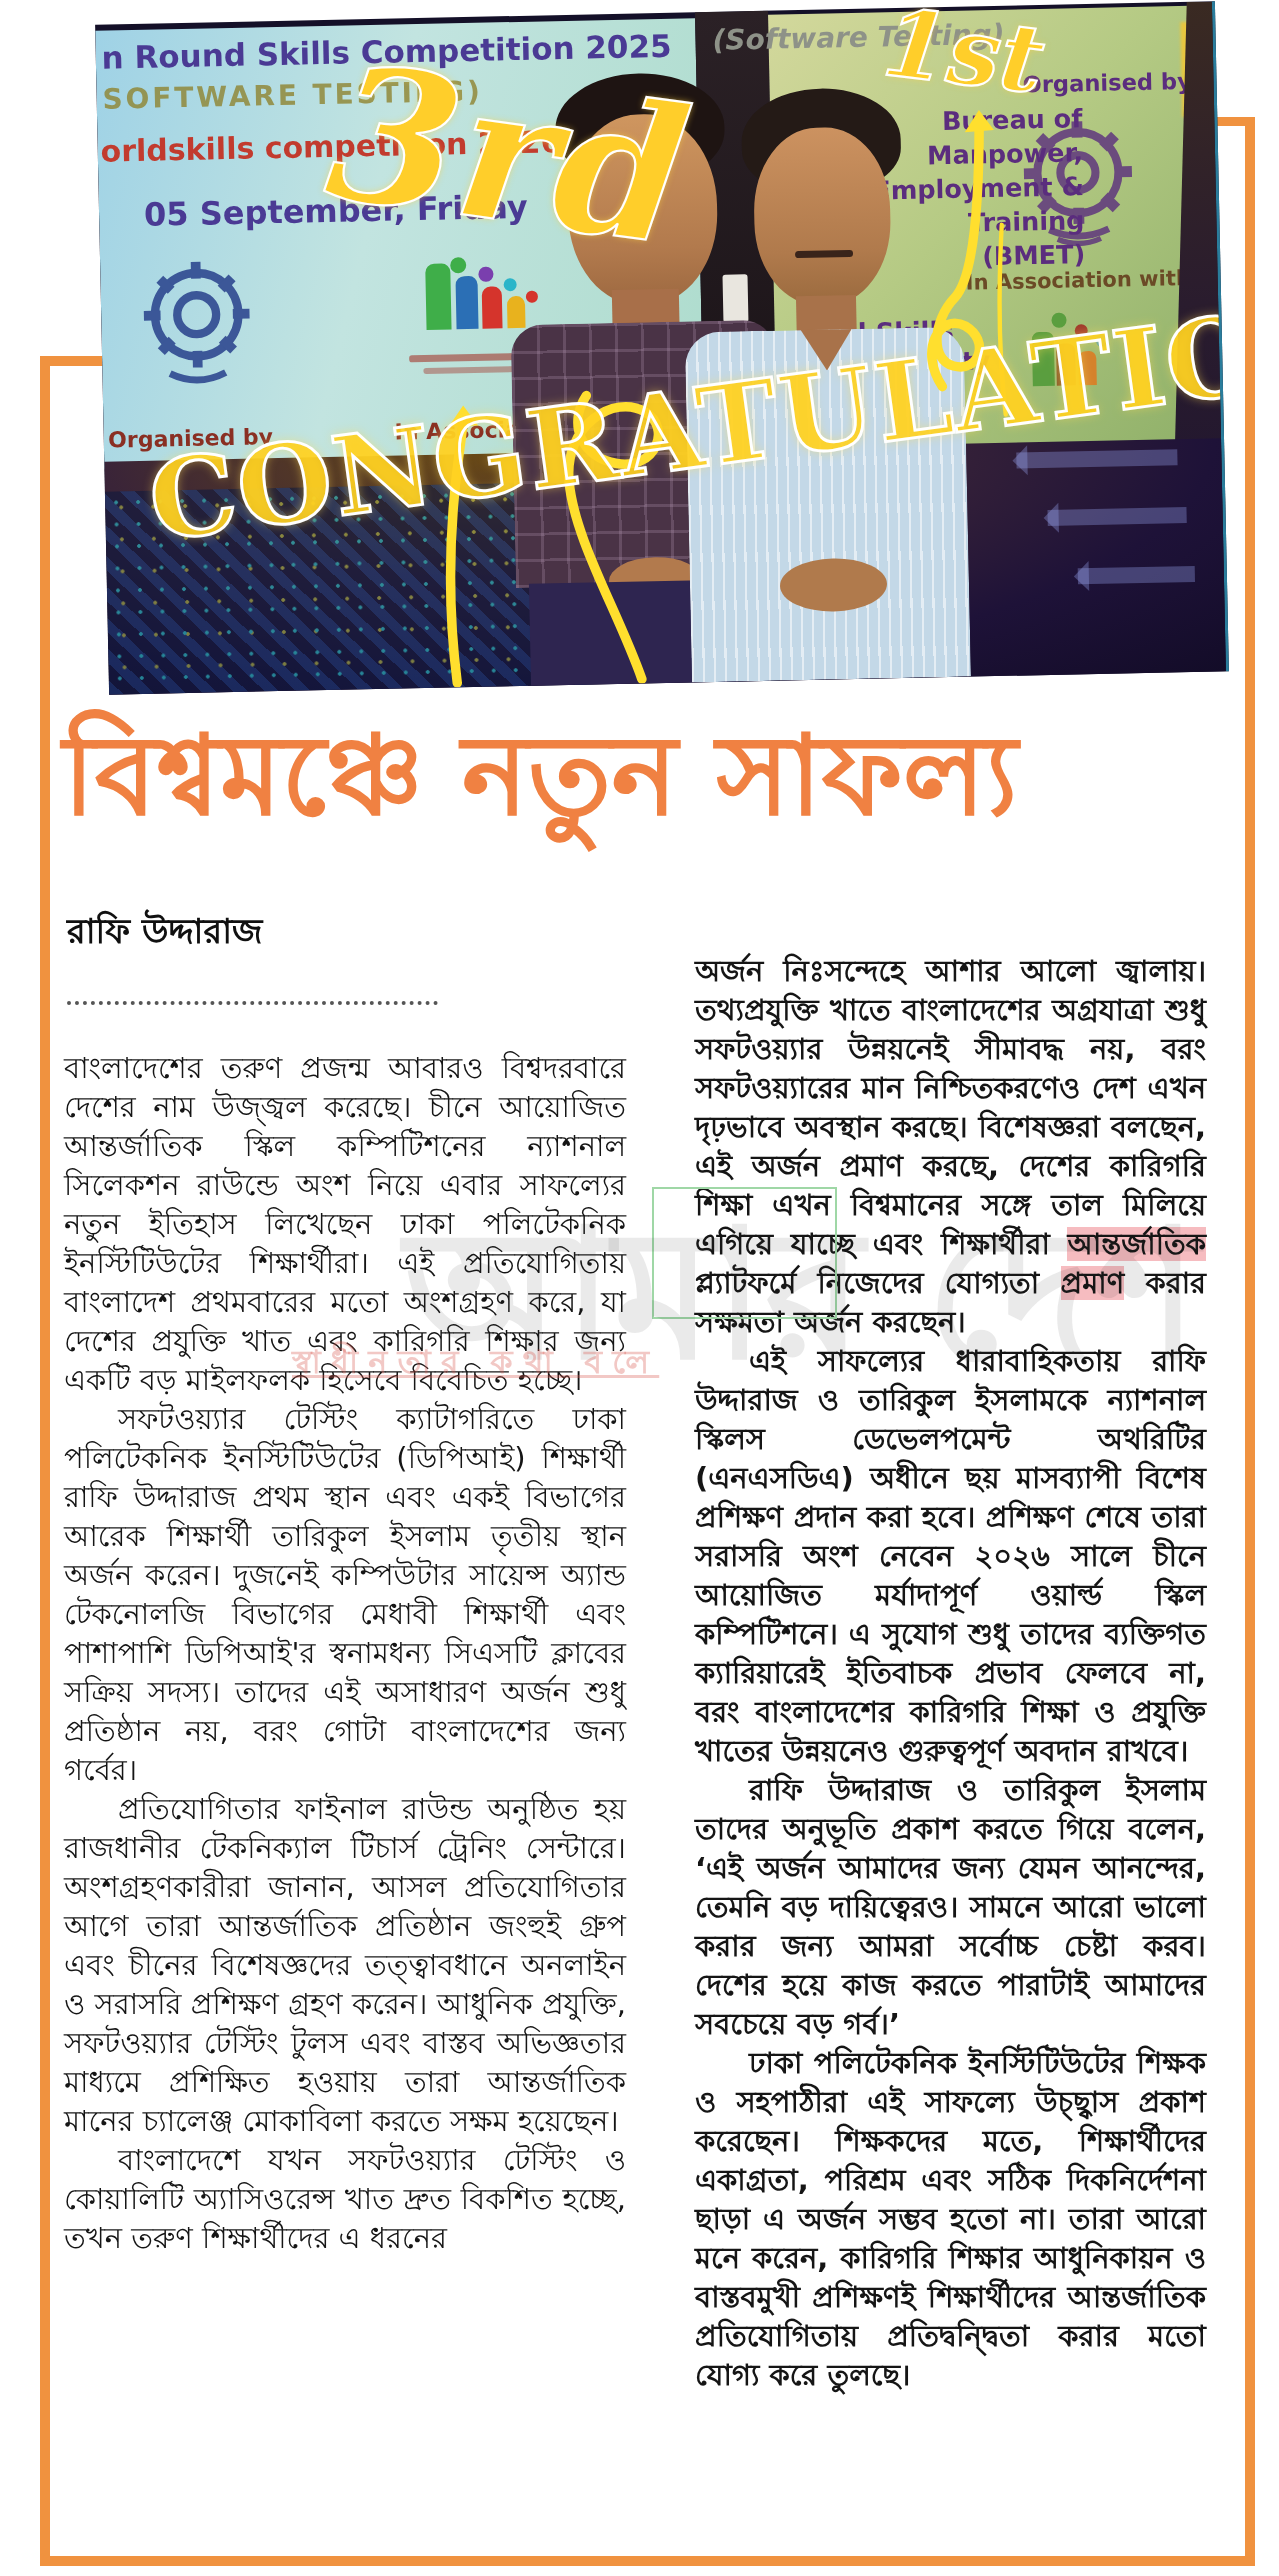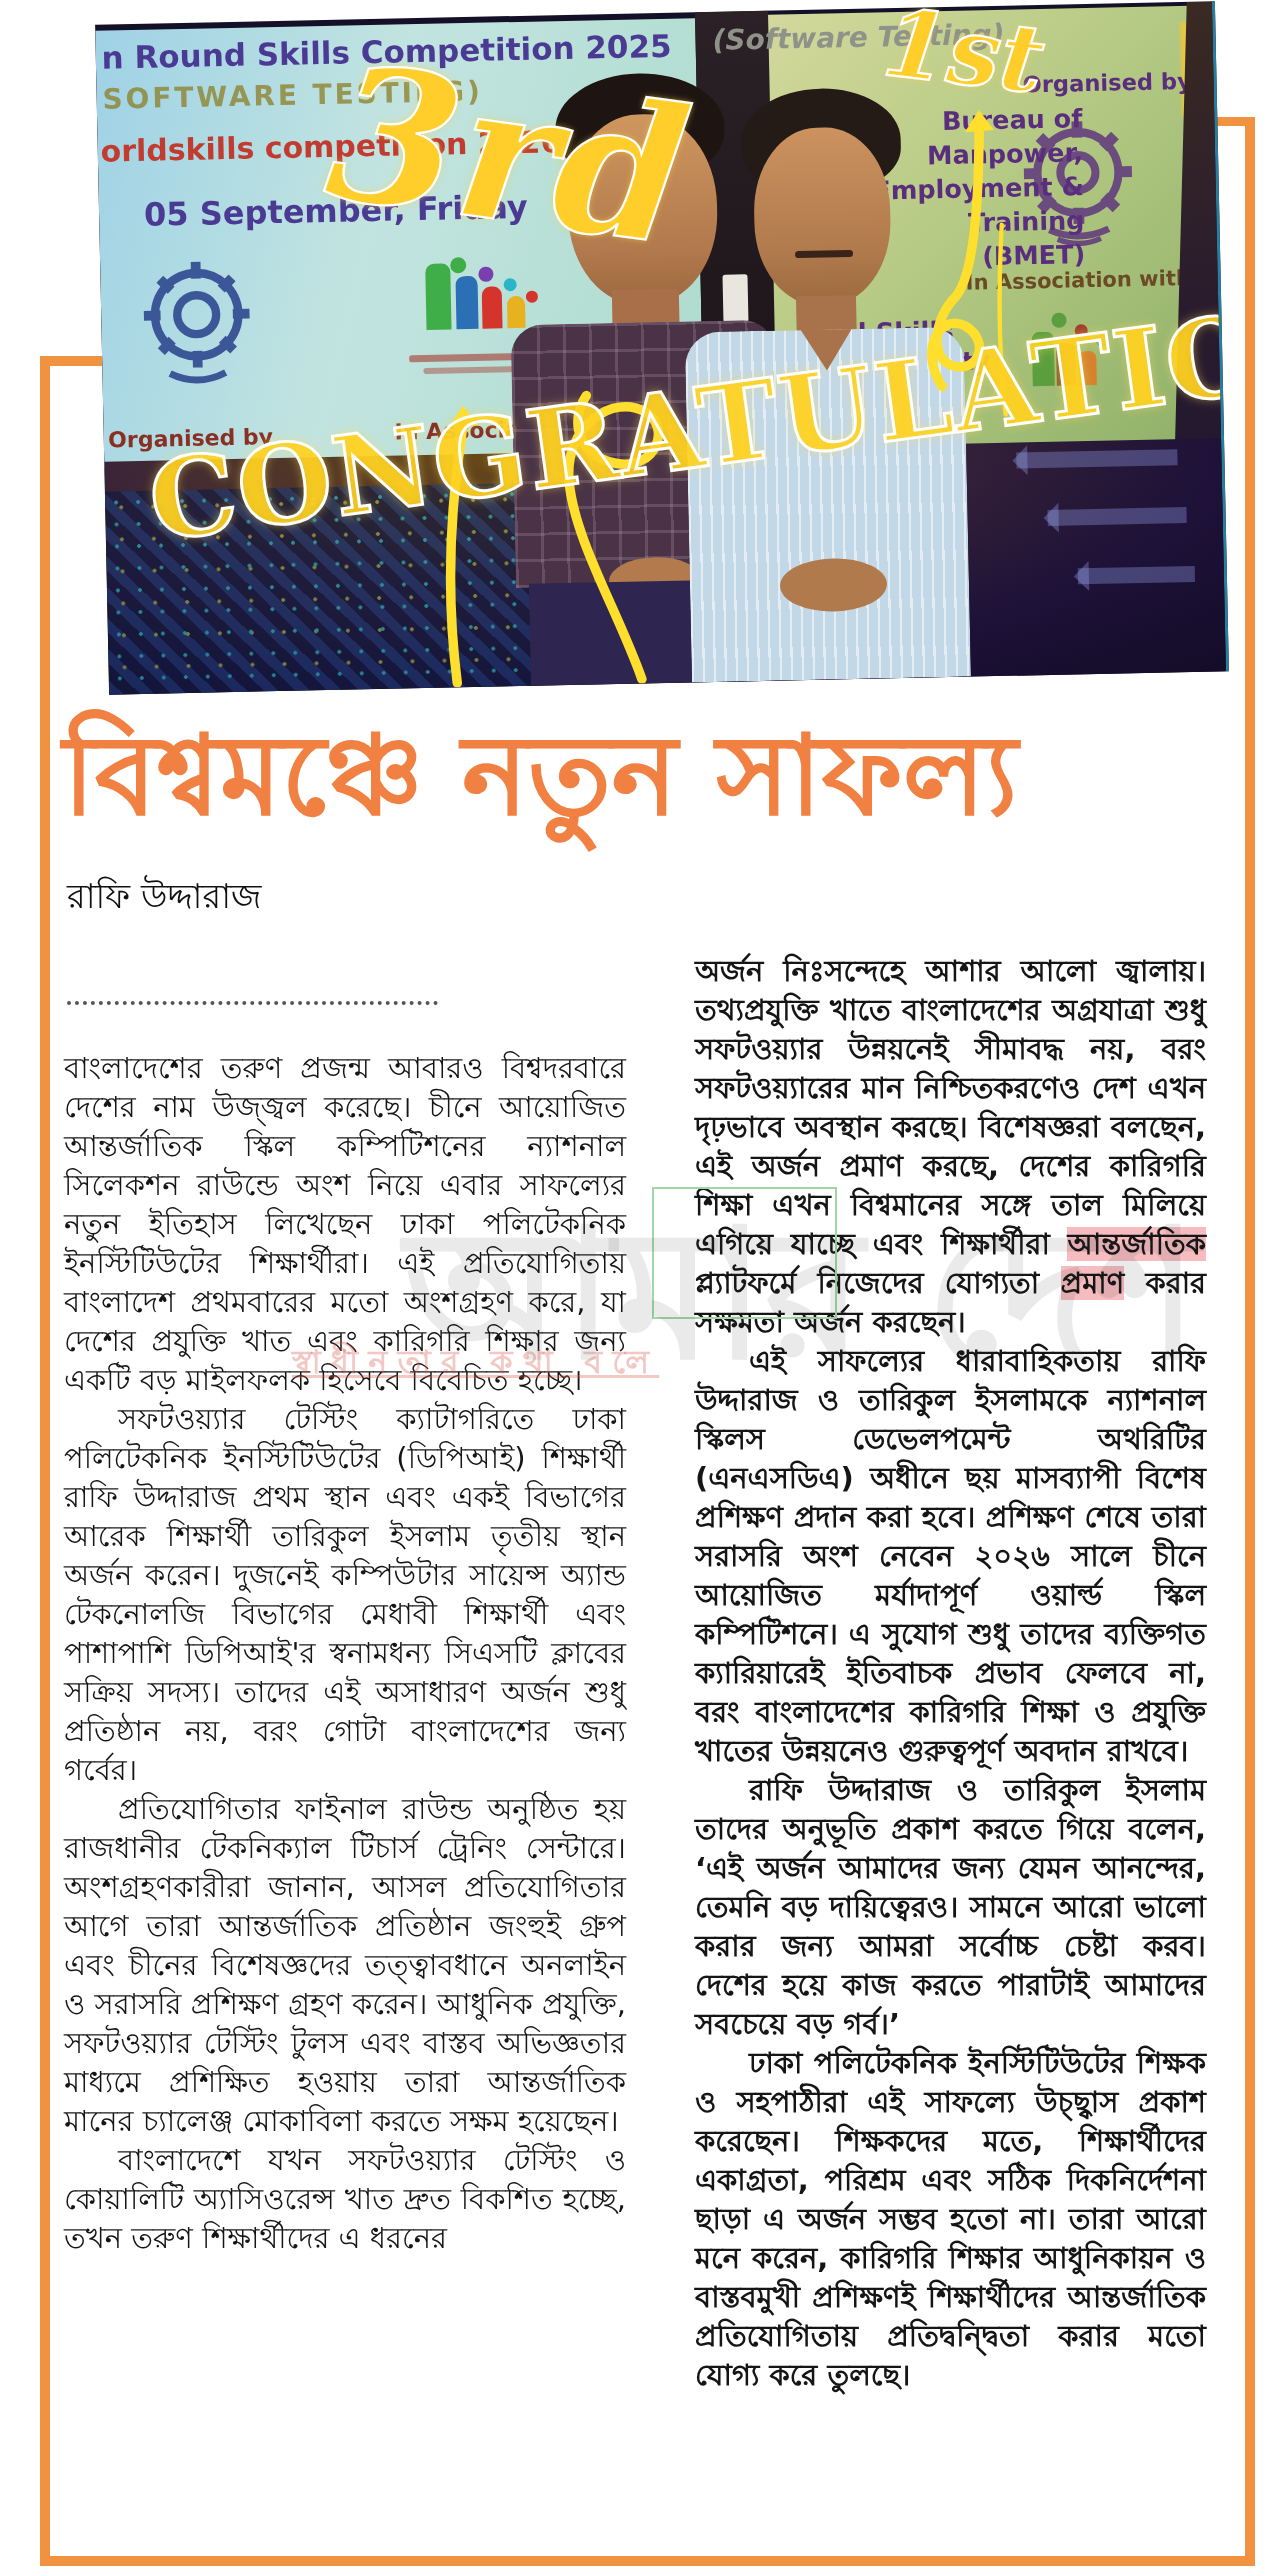--- a/index.html
+++ b/index.html
@@ -86,21 +86,21 @@
         text-shadow:0 0 10.2px rgba(255,220,80,.6);transform:rotate(-6.5deg);transform-origin:left center;letter-spacing:1.5px;}
   .rank{position:absolute;z-index:9;font-family:"DejaVu Serif","Liberation Serif",serif;
         font-style:italic;font-weight:bold;color:#ffce2a;-webkit-text-stroke:2.2px #fff;
         text-shadow:0 0 7.3px rgba(255,210,60,.7);}
   .rank-3rd{left:232px;top:29px;font-size:186px;transform:rotate(9deg);}
   .rank-1st{left:788px;top:-10.2px;font-size:93px;transform:rotate(8deg);}
   .arrows-svg{position:absolute;left:0;top:0;width:1117px;height:670px;z-index:7;}
   
   .headline{position:absolute;left:63px;top:707px;margin:0;z-index:3;font-size:111px;line-height:1.25;
         font-weight:bold;color:#F08142;white-space:nowrap;}
-  .byline{position:absolute;left:67px;top:870px;z-index:3;font-size:34px;font-weight:normal;color:#101010;}
+  .byline{position:absolute;left:67px;top:905px;z-index:3;font-size:34px;font-weight:bold;color:#101010;}
   .byline-dots{position:absolute;left:67px;top:1001px;width:371px;border-top:4.4px dotted #555;z-index:3;}
   .col{position:absolute;z-index:3;font-size:29px;line-height:39px;color:#151515;text-align:justify;}
   .col p{margin:0;}
   .col p.ind{text-indent:54px;}
   .col-left{left:64px;top:1049px;width:562px;}
   .col-right{left:695px;top:952px;width:511px;font-weight:bold;}
   .hl{background:#f6bcc0;}
   .anno-box{position:absolute;left:652px;top:1187px;width:181px;height:128px;z-index:4;
         border:2.9px solid #9fd7a6;background:rgba(255,255,255,0.0);}
   .wm-logo{position:absolute;left:405px;top:1157px;z-index:5;font-size:179px;font-weight:bold;

